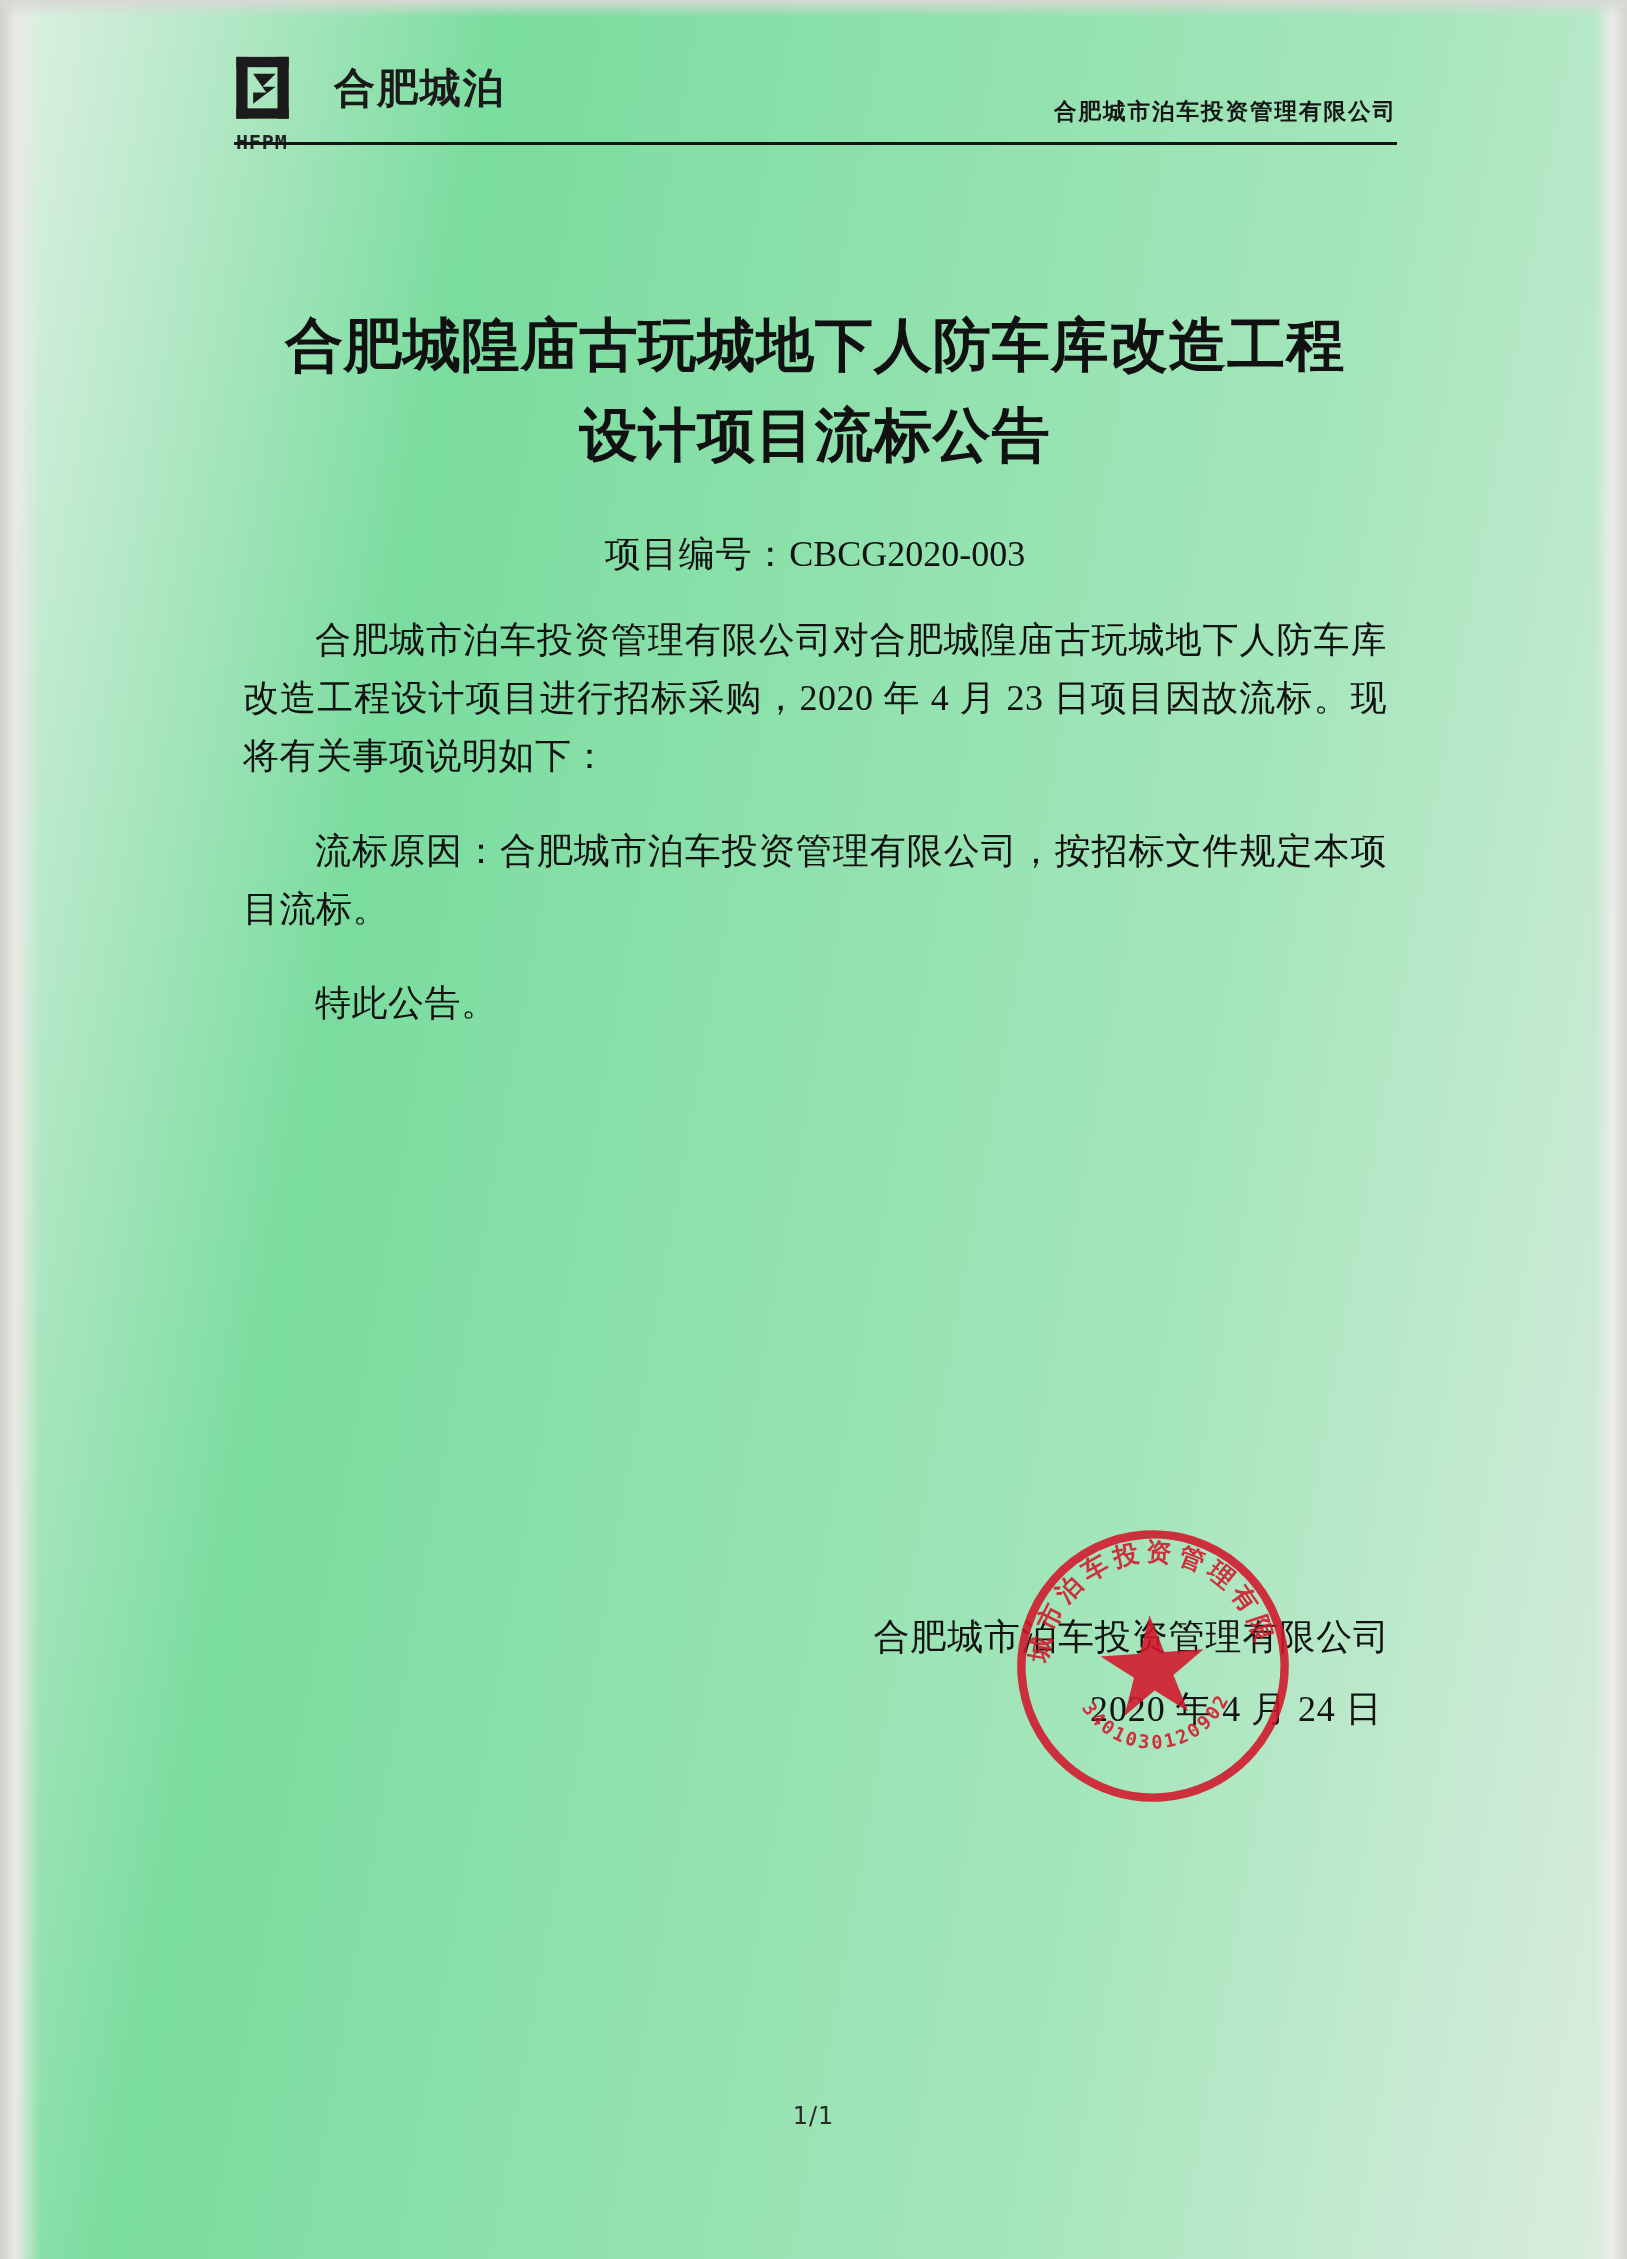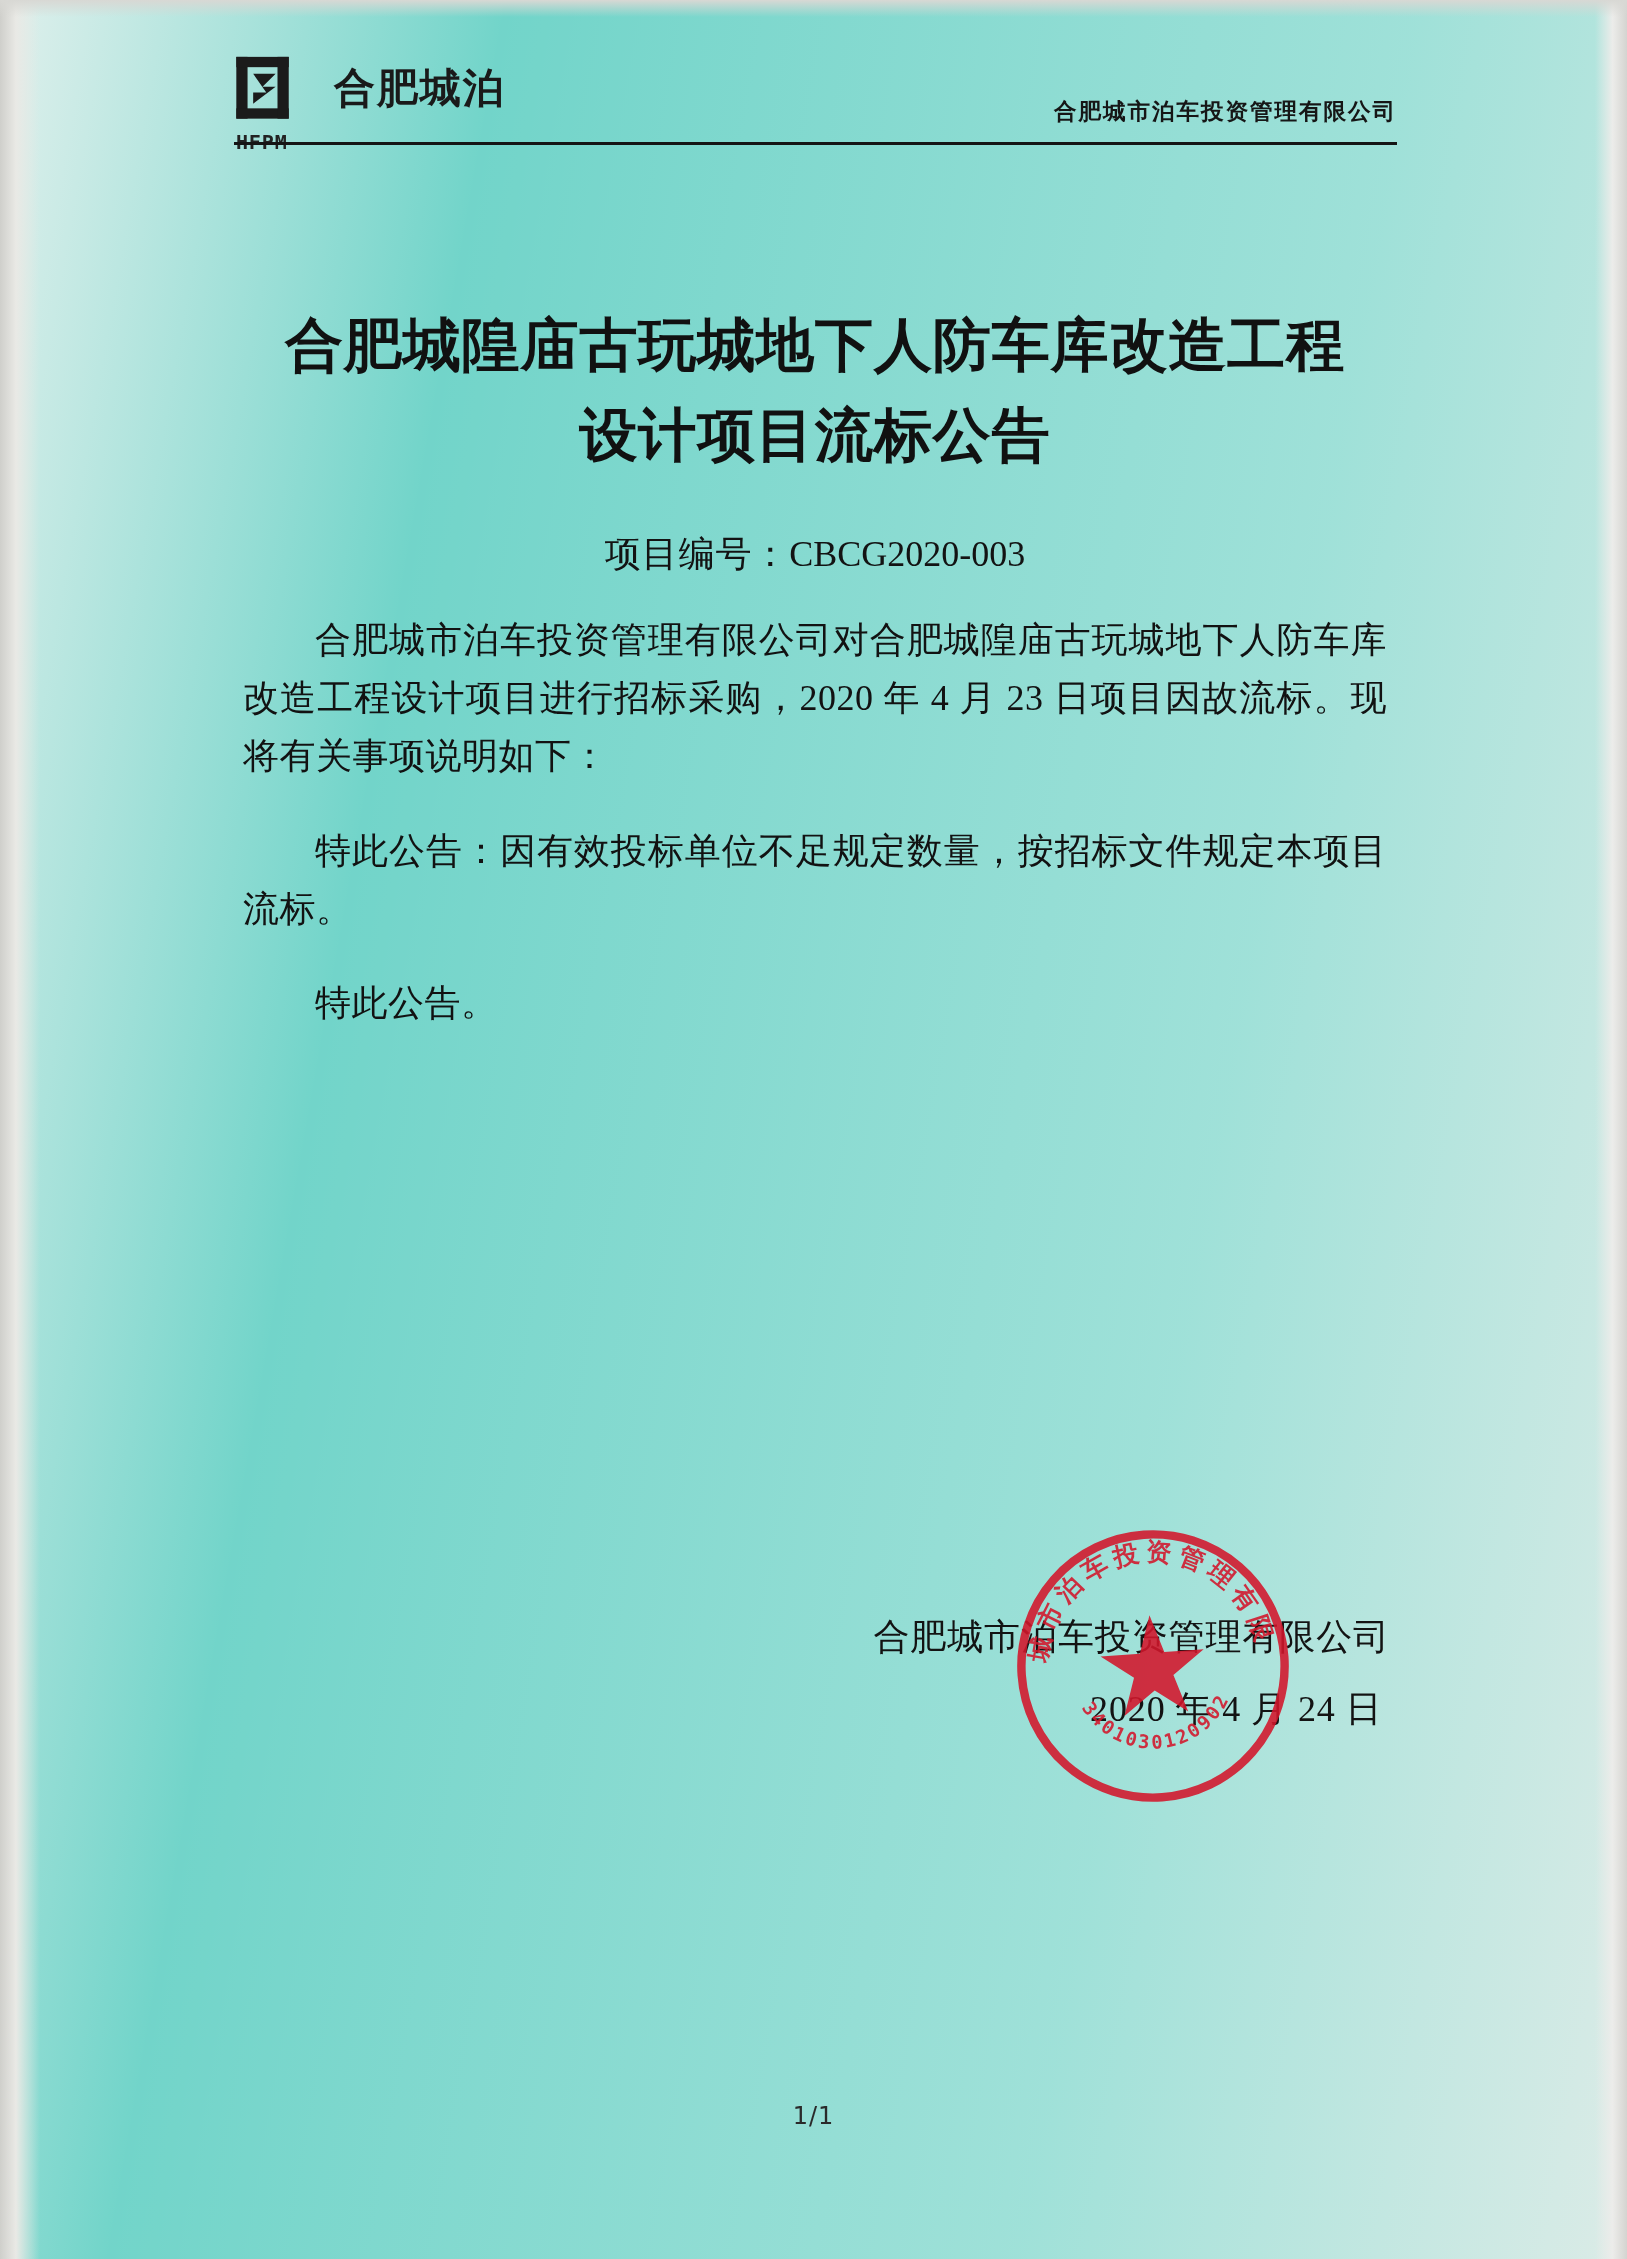--- a/index.html
+++ b/index.html
@@ -7,21 +7,21 @@
     padding: 0;
     background: #dcdcdc;
   }
   body {
     font-family: "Liberation Serif", "DejaVu Serif", serif;
   }
   .page {
     position: relative;
     width: 1627px;
     height: 2260px;
-    background: #14b8a6;
+    background: #22c55e;
     overflow: hidden;
     box-sizing: border-box;
   }
   
   .paper-tint {
     position: absolute;
     inset: 0;
     background:
       linear-gradient(100deg, rgba(246,246,244,0.9) 0%, rgba(255,255,255,0.4) 25%, rgba(252,252,250,0.6) 70%, rgba(241,241,238,0.9) 100%);
     pointer-events: none;
@@ -223,21 +223,21 @@
     <div class="title">
       <span>合肥城隍庙古玩城地下人防车库改造工程</span>
       <span class="line2">设计项目流标公告</span>
     </div>
 
     <div class="project-no">
       <span>项目编号：</span><span class="code">CBCG2020-003</span>
     </div>
 
     <p class="para">合肥城市泊车投资管理有限公司对合肥城隍庙古玩城地下人防车库改造工程设计项目进行招标采购，2020 年 4 月 23 日项目因故流标。现将有关事项说明如下：</p>
-    <p class="para tight">特此公告：因有效投标单位不足规定数量，按招标文件规定本项目流标。</p>
+    <p class="para tight">流标原因：合肥城市泊车投资管理有限公司，按招标文件规定本项目流标。</p>
     <p class="para tight">特此公告。</p>
   </div>
 
   <div class="signature">
     <div>合肥城市泊车投资管理有限公司</div>
     <div class="sign-date">2020 年 4 月 24 日</div>
   </div>
 
   <div class="seal">
     <svg width="282" height="282" viewBox="0 0 300 300" aria-hidden="true">

